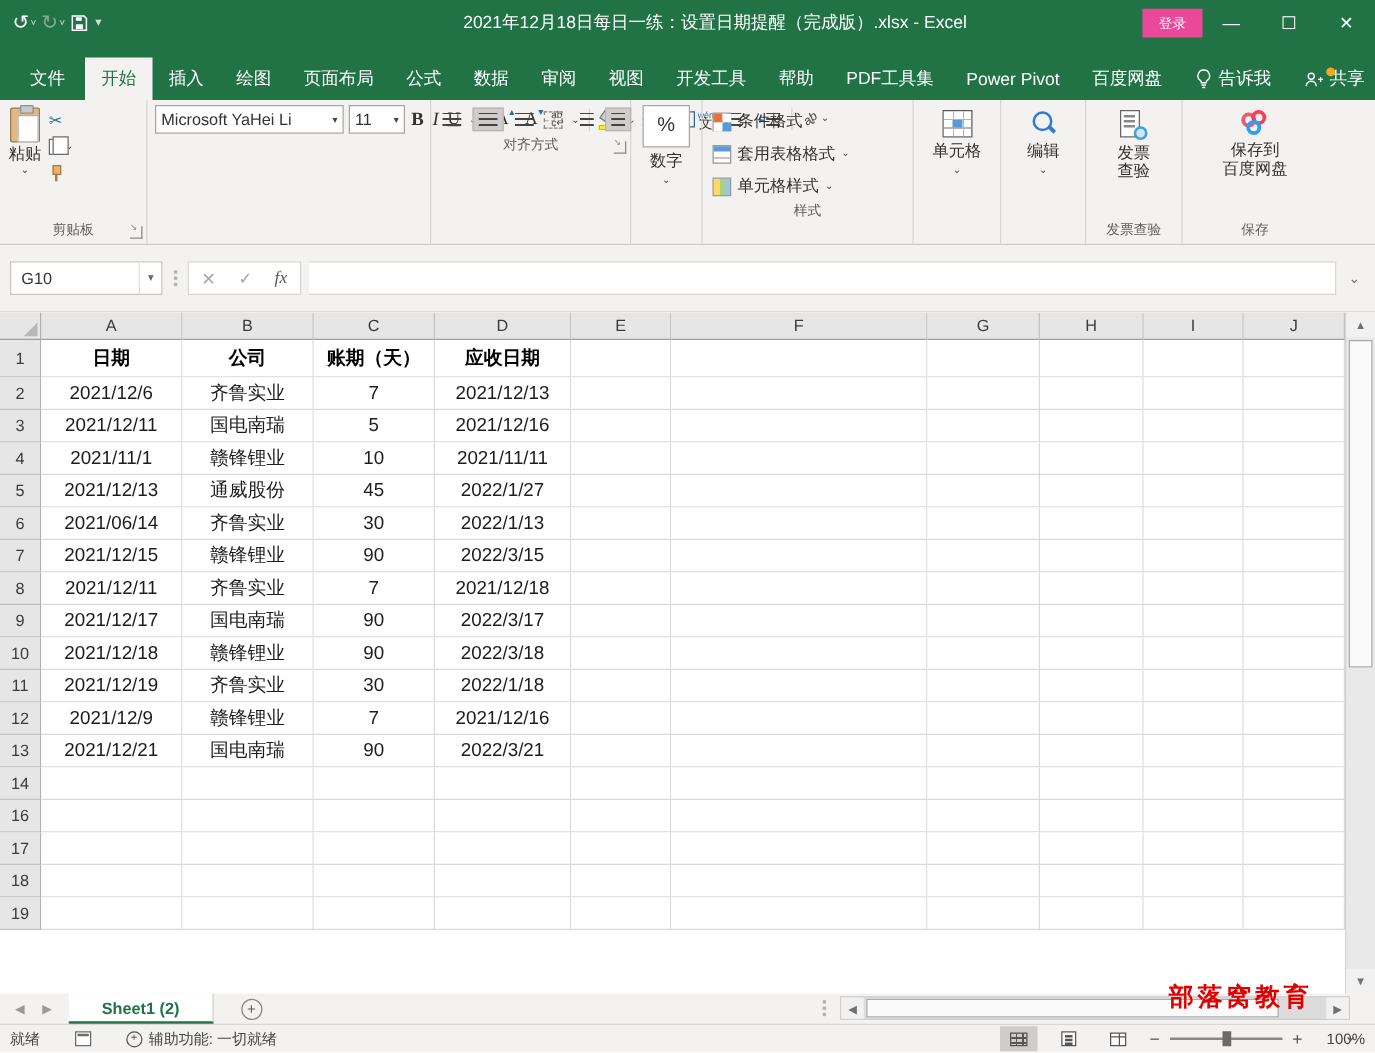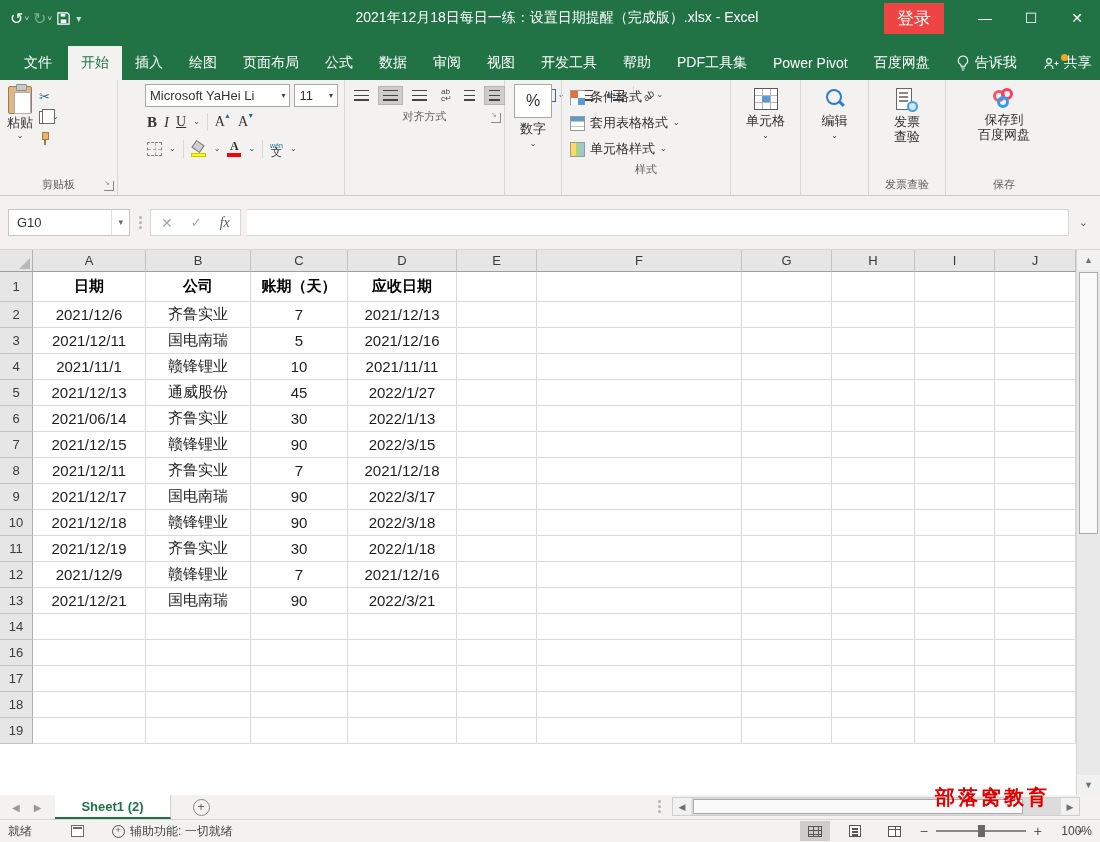--- a/index.html
+++ b/index.html
@@ -8,21 +8,21 @@
   .app { position:relative; width:1100px; height:842px; background:#f3f2f1; }
 
   
   .titlebar { height:36px; background:#217346; display:flex; align-items:center; color:#fff; }
   .qat { display:flex; align-items:center; gap:4px; padding-left:10px; width:230px; }
   .qat-btn { display:inline-flex; align-items:center; font-size:16px; color:#fff; cursor:default; }
   .qat-btn .mini { font-size:8px; color:#cfe3d8; margin-left:1px; }
   .qat-btn.dim { color:#7fae97; }
   .title-text { flex:1; text-align:center; font-size:14px; color:#fff; white-space:nowrap; }
   .tb-right { display:flex; align-items:center; gap:0; margin-left:auto; }
-  .signin { background:#ef4444; color:#fff; font-size:17px; padding:4px 13px; margin-right:18px; }
+  .signin { background:#ec4899; color:#fff; font-size:11px; padding:4px 13px; }
   .winbtn { width:46px; height:36px; display:flex; align-items:center; justify-content:center; font-size:14px; color:#fff; }
 
   
   .tabbar { height:44px; background:#217346; display:flex; align-items:flex-end; padding-left:8px; position:relative; }
   .rtab { height:34px; display:flex; align-items:center; gap:5px; padding:0 13px; color:#fff; font-size:14px; white-space:nowrap; }
   .rtab.active { background:#f3f2f1; color:#217346; }
   .rtab.file { padding:0 16px; }
   .tabicon { display:inline-flex; }
   .notif-dot { position:absolute; right:32px; top:18px; width:7px; height:7px; border-radius:50%; background:#f5a623; }
 
@@ -43,21 +43,21 @@
   .smallcol { display:flex; flex-direction:column; gap:3px; padding:3px 2px; }
   .sbtn { display:flex; align-items:center; gap:2px; font-size:13px; color:#444; height:18px; }
   .scissors { font-size:13px; color:#2b6a99; }
   .copyicon { width:11px; height:13px; border:1px solid #6a6a6a; background:#fff; position:relative; }
   .copyicon:before { content:""; position:absolute; left:2px; top:-3px; width:11px; height:13px; border:1px solid #6a6a6a; background:#fff; }
   .painticon { width:12px; height:13px; position:relative; }
   .painticon:before { content:""; position:absolute; left:3px; top:0; width:5px; height:6px; background:#e8b46a; border:1px solid #a87c3f; }
   .painticon:after { content:""; position:absolute; left:5px; top:7px; width:2px; height:6px; background:#a87c3f; }
 
   
-  .fontgrp-body { display:flex; flex-direction:column; gap:3px; padding:4px 6px 0 6px;margin-left:21px; }
+  .fontgrp-body { display:flex; flex-direction:row; gap:3px; padding:4px 6px 0 6px; }
   .combo-row { display:flex; gap:4px; }
   .combo { background:#fff; border:1px solid #a8a6a4; height:23px; display:flex; align-items:center; font-size:13px; color:#333; padding:0 4px; white-space:nowrap; overflow:hidden; }
   .combo .cv { flex:1; overflow:hidden; }
   .combo .chev { margin-left:3px; }
   .font-name { width:151px; }
   .font-size { width:45px; }
   .fmt-row { display:flex; align-items:center; gap:7px; height:24px; padding-left:2px; }
   .b-b { font-weight:bold; font-size:15px; font-family:"Liberation Serif",serif; color:#333; }
   .b-i { font-style:italic; font-size:15px; font-family:"Liberation Serif",serif; color:#333; }
   .b-u { font-size:14px; text-decoration:underline; font-family:"Liberation Serif",serif; color:#333; }
@@ -167,21 +167,21 @@
   .hsplit i { width:3px; height:3px; border-radius:50%; background:#b5b3b1; }
   .hscroll { position:absolute; left:672px; top:2px; width:408px; height:19px; background:#dcdcdc; border:1px solid #cfcfcf; display:flex; }
   .hscroll .harrow { width:18px; display:flex; align-items:center; justify-content:center; font-size:9px; color:#707070; background:#f1f1f1; }
   .hscroll .harrow.right { margin-left:auto; }
   .hscroll .hthumb { width:330px; background:#fafafa; border:1px solid #ababab; margin:1px 0 1px 2px; }
 
   .watermark { position:absolute; right:50px; top:784px; font-size:20px; font-weight:bold; color:#e00000; font-family:"Liberation Serif",serif; z-index:40; letter-spacing:3px; white-space:nowrap; }
 
   
   .statusbar { height:22px; background:#f3f2f1; display:flex; align-items:center; font-size:12px; color:#444; padding:0 8px; }
-  .sb-ready { margin-right:39px; }
+  .sb-ready { margin-right:28px; }
   .sb-macro { width:13px; height:12px; border:1px solid #6a6a6a; background:#fff; position:relative; margin-right:28px; }
   .sb-macro:before { content:""; position:absolute; left:1px; top:1px; right:1px; height:2px; background:#6a6a6a; }
   .sb-access { display:flex; align-items:center; gap:5px; }
   .sb-accicon { width:13px; height:13px; border:1px solid #555; border-radius:50%; position:relative; }
   .sb-accicon:before { content:"+"; position:absolute; left:2.5px; top:-1px; font-size:9px; color:#555; }
   .sb-right { margin-left:auto; display:flex; align-items:center; gap:10px; }
   .viewbtn { width:30px; height:20px; display:flex; align-items:center; justify-content:center; }
   .viewbtn.sel { background:#cfcdcb; }
   .i-normal { width:14px; height:11px; border:1px solid #555; background:
      repeating-linear-gradient(to bottom,transparent 0 3px,#555 3px 4px),

